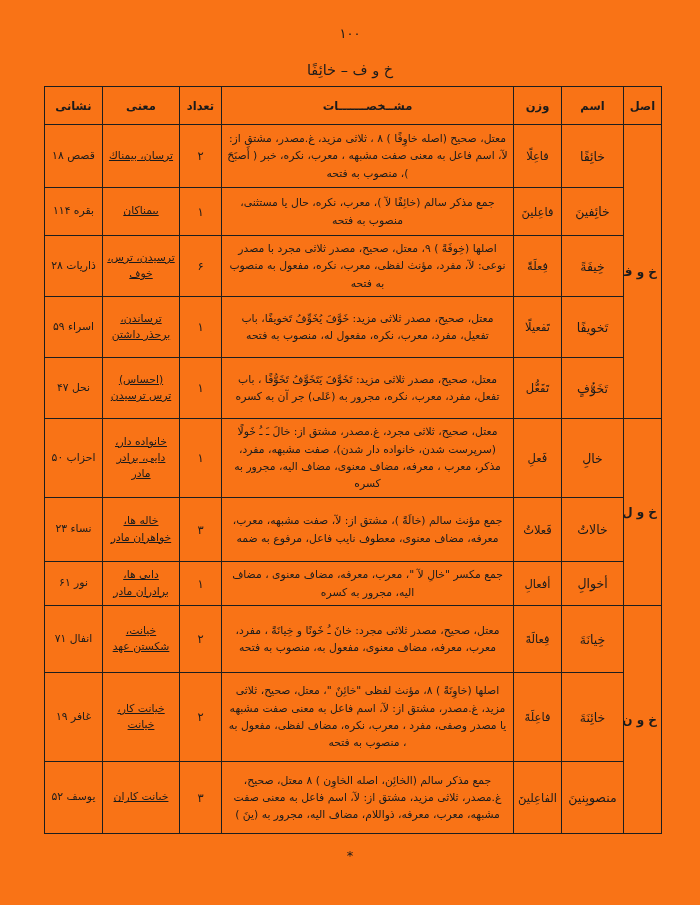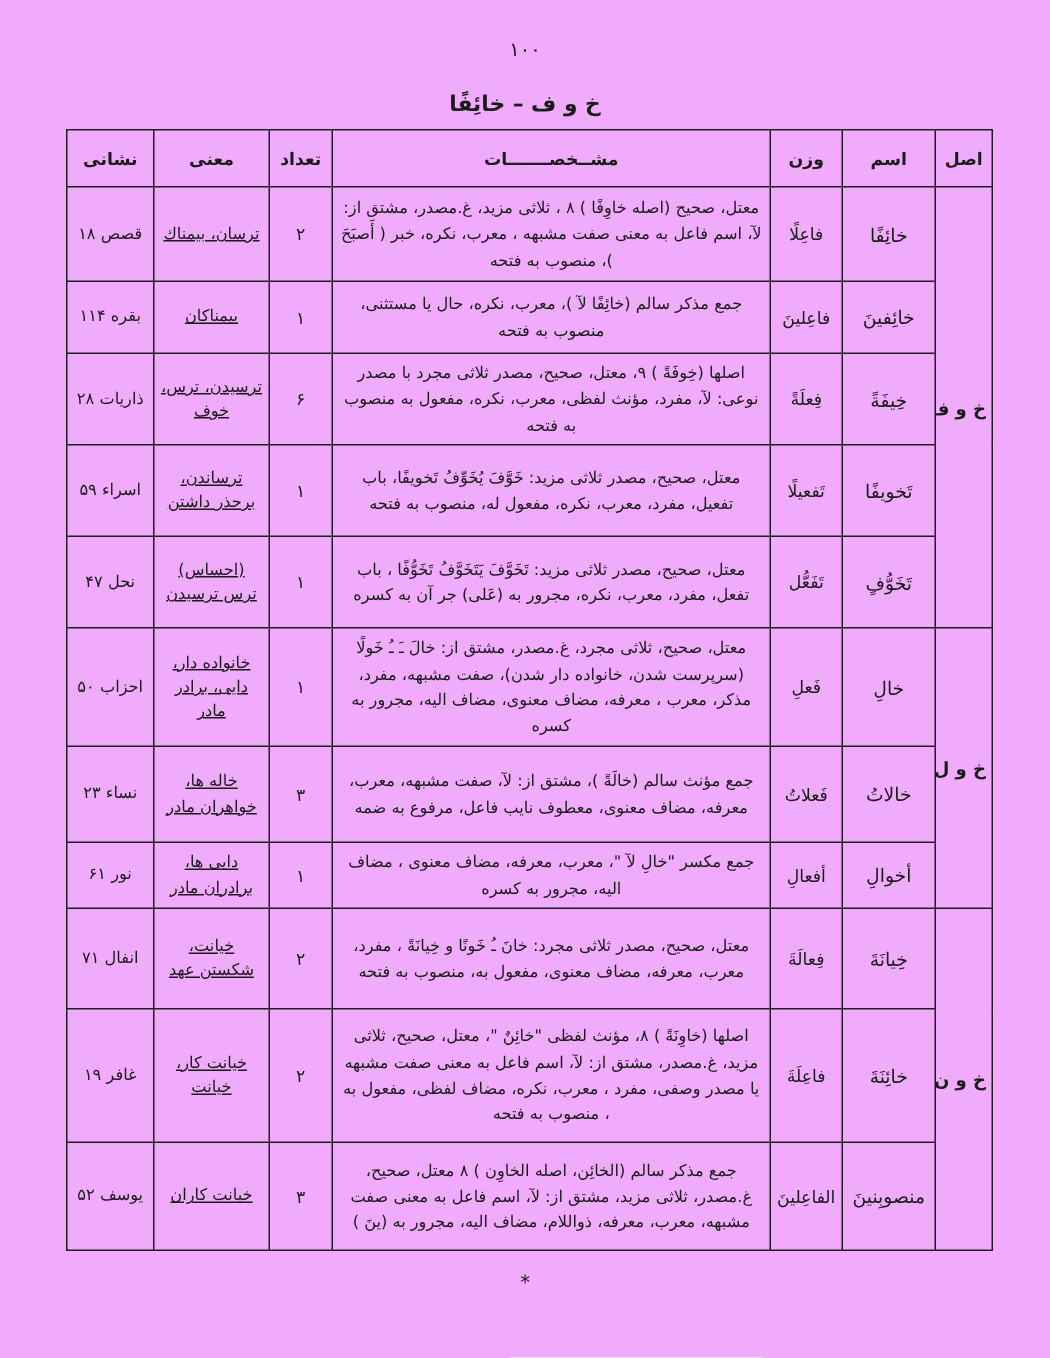--- a/index.html
+++ b/index.html
@@ -1,31 +1,31 @@
 <!DOCTYPE html>
 <html lang="fa" dir="rtl"><head>
 <meta charset="utf-8">
 <style>
   html,body{margin:0;padding:0;background:#ffffff;}
   .page{
     position:relative;
     width:700px;height:905px;
-    background:#f0abfc;
+    background:#f97316;
     color:#1b1b1b;
     font-family:"DejaVu Sans","Liberation Sans",sans-serif;
     direction:rtl;
     overflow:hidden;
   }
   .page-number{
     position:absolute;top:26px;left:0;right:0;
     text-align:center;font-size:13px;letter-spacing:1px;
   }
   .doc-title{
     position:absolute;top:62px;left:0;right:0;
-    text-align:center;font-size:14.5px;font-weight:bold;
+    text-align:center;font-size:14.5px;font-weight:normal;
   }
   table.morph{
     position:absolute;top:86px;right:38px;
     width:617px;
     border-collapse:collapse;
     table-layout:fixed;
     direction:rtl;
   }
   table.morph th,table.morph td{
     border:1.6px solid #1e1e1e;

